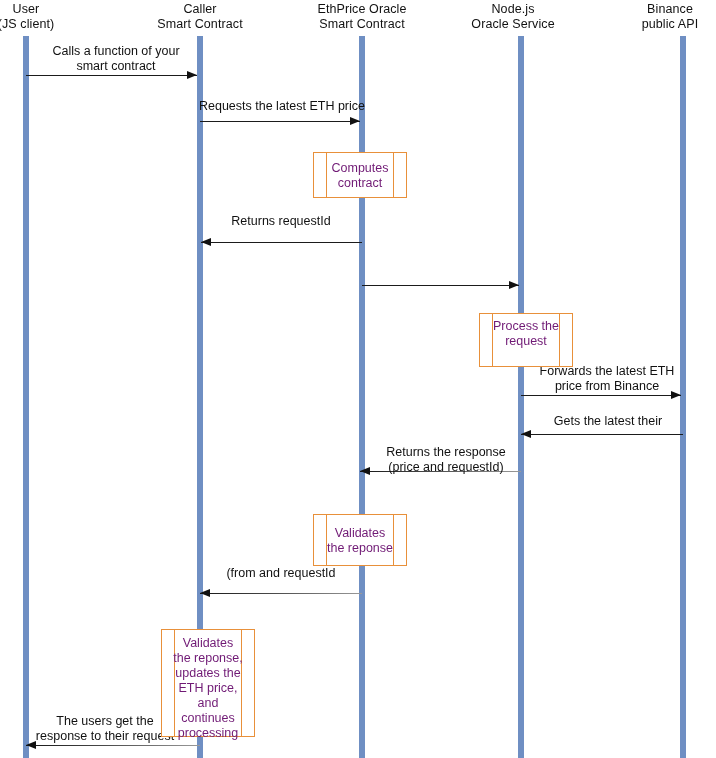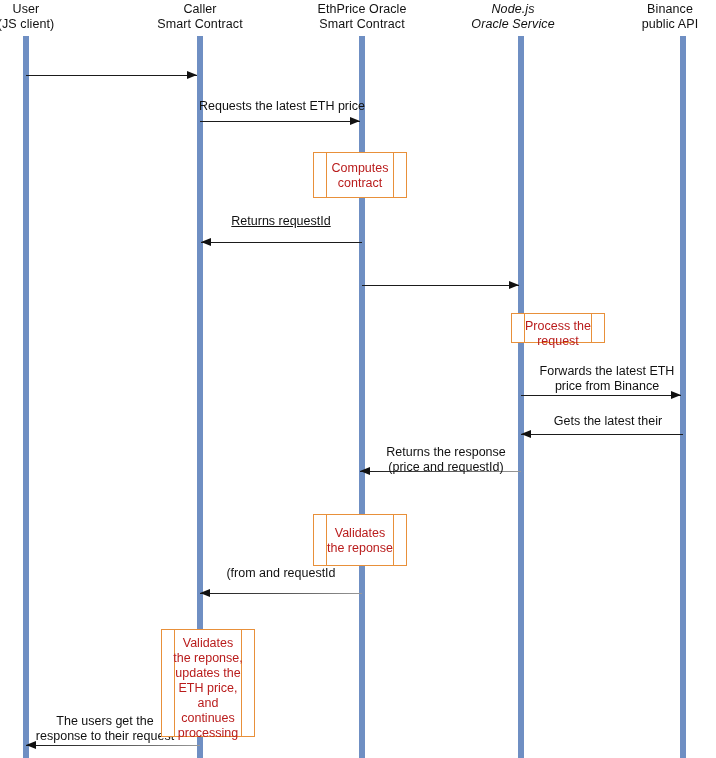--- a/index.html
+++ b/index.html
@@ -91,54 +91,55 @@
     width: 1.4px;
     background: #e8903a;
   }
   .note-text {
     position: absolute;
     left: 0;
     right: 0;
     font-size: 12.5px;
     line-height: 15px;
     text-align: center;
-    color: #b91c1c;
+    color: #701a75;
     white-space: pre;
   }
   .note-text .nt-line { display: block; }
 </style>
 </head>
 <body>
 
 <div id="diagram" style="width: 716px; height: 758px;">
 
 <div class="participant-label" style="left: -49px; top: 2px; width: 150px;"><span class="pl-line">User</span><span class="pl-line">(JS client)</span></div>
     <div class="lifeline" style="left: 23px; top: 36px; height: 722px; background: rgb(111, 143, 195);"></div>
     <div class="participant-label" style="left: 125px; top: 2px; width: 150px;"><span class="pl-line">Caller</span><span class="pl-line">Smart Contract</span></div>
     <div class="lifeline" style="left: 197px; top: 36px; height: 722px; background: rgb(111, 143, 195);"></div>
     <div class="participant-label" style="left: 287px; top: 2px; width: 150px;"><span class="pl-line">EthPrice Oracle</span><span class="pl-line">Smart Contract</span></div>
     <div class="lifeline" style="left: 359px; top: 36px; height: 722px; background: rgb(111, 143, 195);"></div>
-    <div class="participant-label" style="left: 438px; top: 2px; width: 150px; font-style: italic;"><span class="pl-line">Node.js</span><span class="pl-line">Oracle Service</span></div>
+    <div class="participant-label" style="left: 438px; top: 2px; width: 150px;"><span class="pl-line">Node.js</span><span class="pl-line">Oracle Service</span></div>
     <div class="lifeline" style="left: 518px; top: 36px; height: 722px; background: rgb(111, 143, 195);"></div>
     <div class="participant-label" style="left: 595px; top: 2px; width: 150px;"><span class="pl-line">Binance</span><span class="pl-line">public API</span></div>
     <div class="lifeline" style="left: 680px; top: 36px; height: 722px; background: rgb(111, 143, 195);"></div>
     <div class="message" style="left: 26px; top: 75px; width: 171px; height: 1px;">
       <div class="msg-line" style="width: 171px;"></div>
       <div class="arrow-head right" style="left: 161px;"></div>
     </div>
+    <div class="msg-label" style="left: 31px; top: 44px; width: 170px;"><span class="ml-line">Calls a function of your</span><span class="ml-line">smart contract</span></div>
     <div class="message" style="left: 200px; top: 121px; width: 160px; height: 1px;">
       <div class="msg-line" style="width: 160px;"></div>
       <div class="arrow-head right" style="left: 150px;"></div>
     </div>
     <div class="msg-label" style="left: 196px; top: 99px; width: 172px;"><span class="ml-line">Requests the latest ETH price</span></div>
     <div class="message" style="left: 201px; top: 242px; width: 161px; height: 1px;">
       <div class="msg-line" style="width: 161px;"></div>
       <div class="arrow-head left" style="left: 0px;"></div>
     </div>
-    <div class="msg-label" style="left: 203px; top: 214px; width: 156px; text-decoration: underline;"><span class="ml-line">Returns requestId</span></div>
+    <div class="msg-label" style="left: 203px; top: 214px; width: 156px;"><span class="ml-line">Returns requestId</span></div>
     <div class="message" style="left: 362px; top: 285px; width: 157px; height: 1px;">
       <div class="msg-line" style="width: 157px;"></div>
       <div class="arrow-head right" style="left: 147px;"></div>
     </div>
     <div class="message" style="left: 521px; top: 395px; width: 160px; height: 1px;">
       <div class="msg-line" style="width: 160px;"></div>
       <div class="arrow-head right" style="left: 150px;"></div>
     </div>
     <div class="msg-label" style="left: 522px; top: 364px; width: 170px;"><span class="ml-line">Forwards the latest ETH</span><span class="ml-line">price from Binance</span></div>
     <div class="message" style="left: 521px; top: 434px; width: 162px; height: 1px;">
@@ -159,21 +160,21 @@
     <div class="message" style="left: 26px; top: 745px; width: 174px; height: 1px;">
       <div class="msg-line gradient-left" style="width: 174px;"></div>
       <div class="arrow-head left" style="left: 0px;"></div>
     </div>
     <div class="msg-label" style="left: 27px; top: 714px; width: 156px;"><span class="ml-line">The users get the</span><span class="ml-line">response to their request</span></div>
     <div class="note-box" style="left: 313px; top: 152px; width: 94px; height: 46px; border-color: rgb(232, 144, 58);">
       <div class="note-inner-rule" style="left: 12px; background: rgb(232, 144, 58);"></div>
       <div class="note-inner-rule" style="right: 12px; background: rgb(232, 144, 58);"></div>
       <div class="note-text" style="top: 8px;"><span class="nt-line">Computes</span><span class="nt-line">contract</span></div>
     </div>
-    <div class="note-box" style="left: 479px; top: 313px; width: 94px; height: 30px; border-color: rgb(232, 144, 58); margin-left: 32px;">
+    <div class="note-box" style="left: 479px; top: 313px; width: 94px; height: 54px; border-color: rgb(232, 144, 58);">
       <div class="note-inner-rule" style="left: 12px; background: rgb(232, 144, 58);"></div>
       <div class="note-inner-rule" style="right: 12px; background: rgb(232, 144, 58);"></div>
       <div class="note-text" style="top: 5px;"><span class="nt-line">Process the</span><span class="nt-line">request</span></div>
     </div>
     <div class="note-box" style="left: 313px; top: 514px; width: 94px; height: 52px; border-color: rgb(232, 144, 58);">
       <div class="note-inner-rule" style="left: 12px; background: rgb(232, 144, 58);"></div>
       <div class="note-inner-rule" style="right: 12px; background: rgb(232, 144, 58);"></div>
       <div class="note-text" style="top: 11px;"><span class="nt-line">Validates</span><span class="nt-line">the reponse</span></div>
     </div>
     <div class="note-box" style="left: 161px; top: 629px; width: 94px; height: 108px; border-color: rgb(232, 144, 58);">

